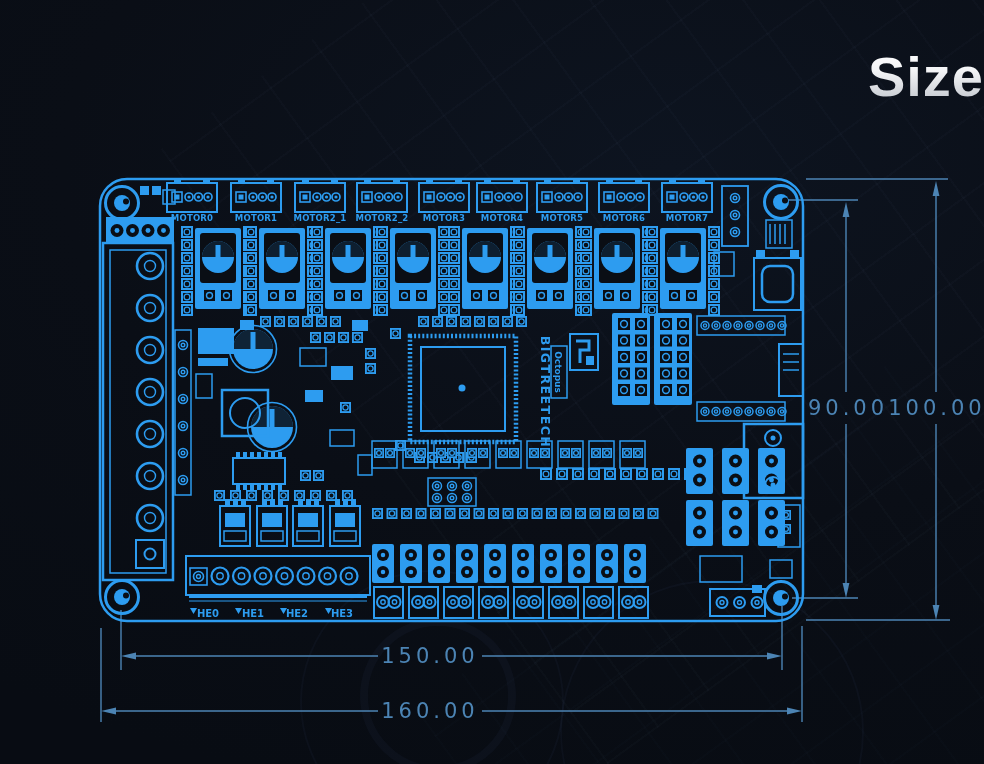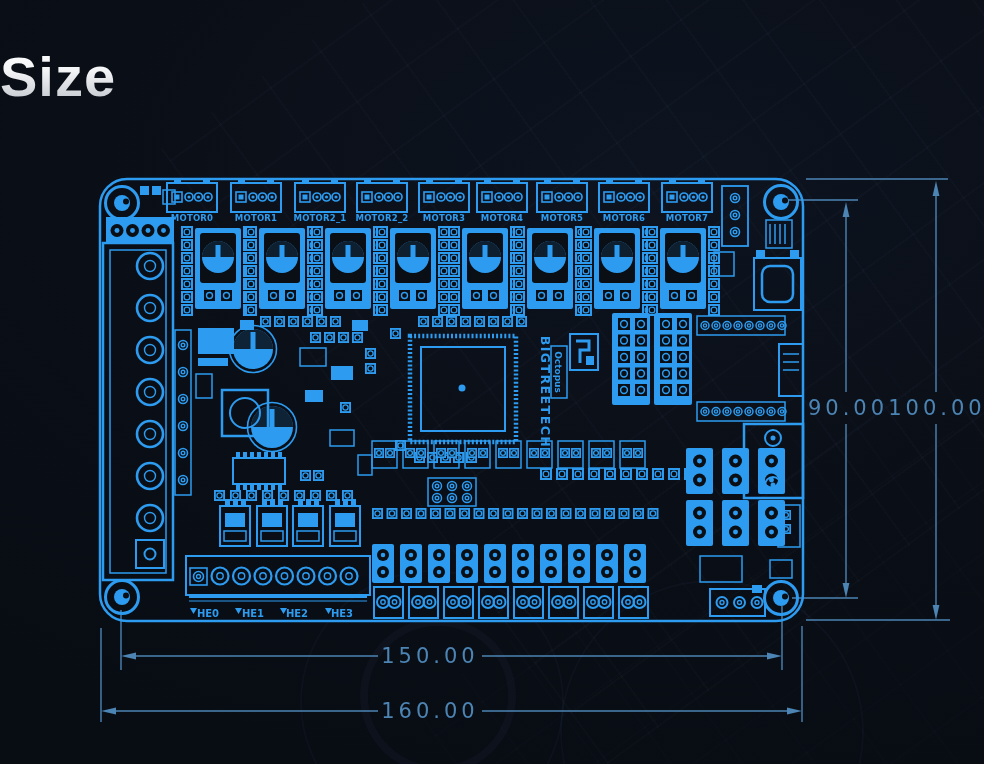--- a/index.html
+++ b/index.html
@@ -24,21 +24,21 @@
       repeating-linear-gradient(90deg, rgba(120,150,190,0.05) 0 2px, transparent 2px 58px);
   }
   .bg-gear{
     position:absolute;border-radius:50%;pointer-events:none;
     border:2px solid rgba(110,150,200,0.045);
   }
   .bg-gear.g1{left:300px;bottom:-70px;width:260px;height:260px;}
   .bg-gear.g2{left:360px;bottom:-10px;width:140px;height:140px;border-width:8px;}
   .bg-gear.g3{left:560px;bottom:-120px;width:300px;height:300px;}
   .title{
-    position:absolute;top:44px;left:0;right:0;margin:0;text-align:left;
+    position:absolute;top:44px;left:0;right:0;margin:0;text-align:right;
     font-size:56px;font-weight:800;letter-spacing:1px;
     background:linear-gradient(180deg,#ffffff 0%,#f4f5f7 40%,#b9bec6 100%);
     -webkit-background-clip:text;background-clip:text;color:transparent;
   }
   svg.bp{position:absolute;left:0;top:0;}
   svg.bp text{font-family:"DejaVu Sans",sans-serif;}
   .po{stroke:var(--pcb);fill:none;}
   .pf{fill:var(--pcb);}
   .dl{stroke:var(--dim);stroke-width:1.4;fill:none;}
   .df{fill:var(--dim);}

